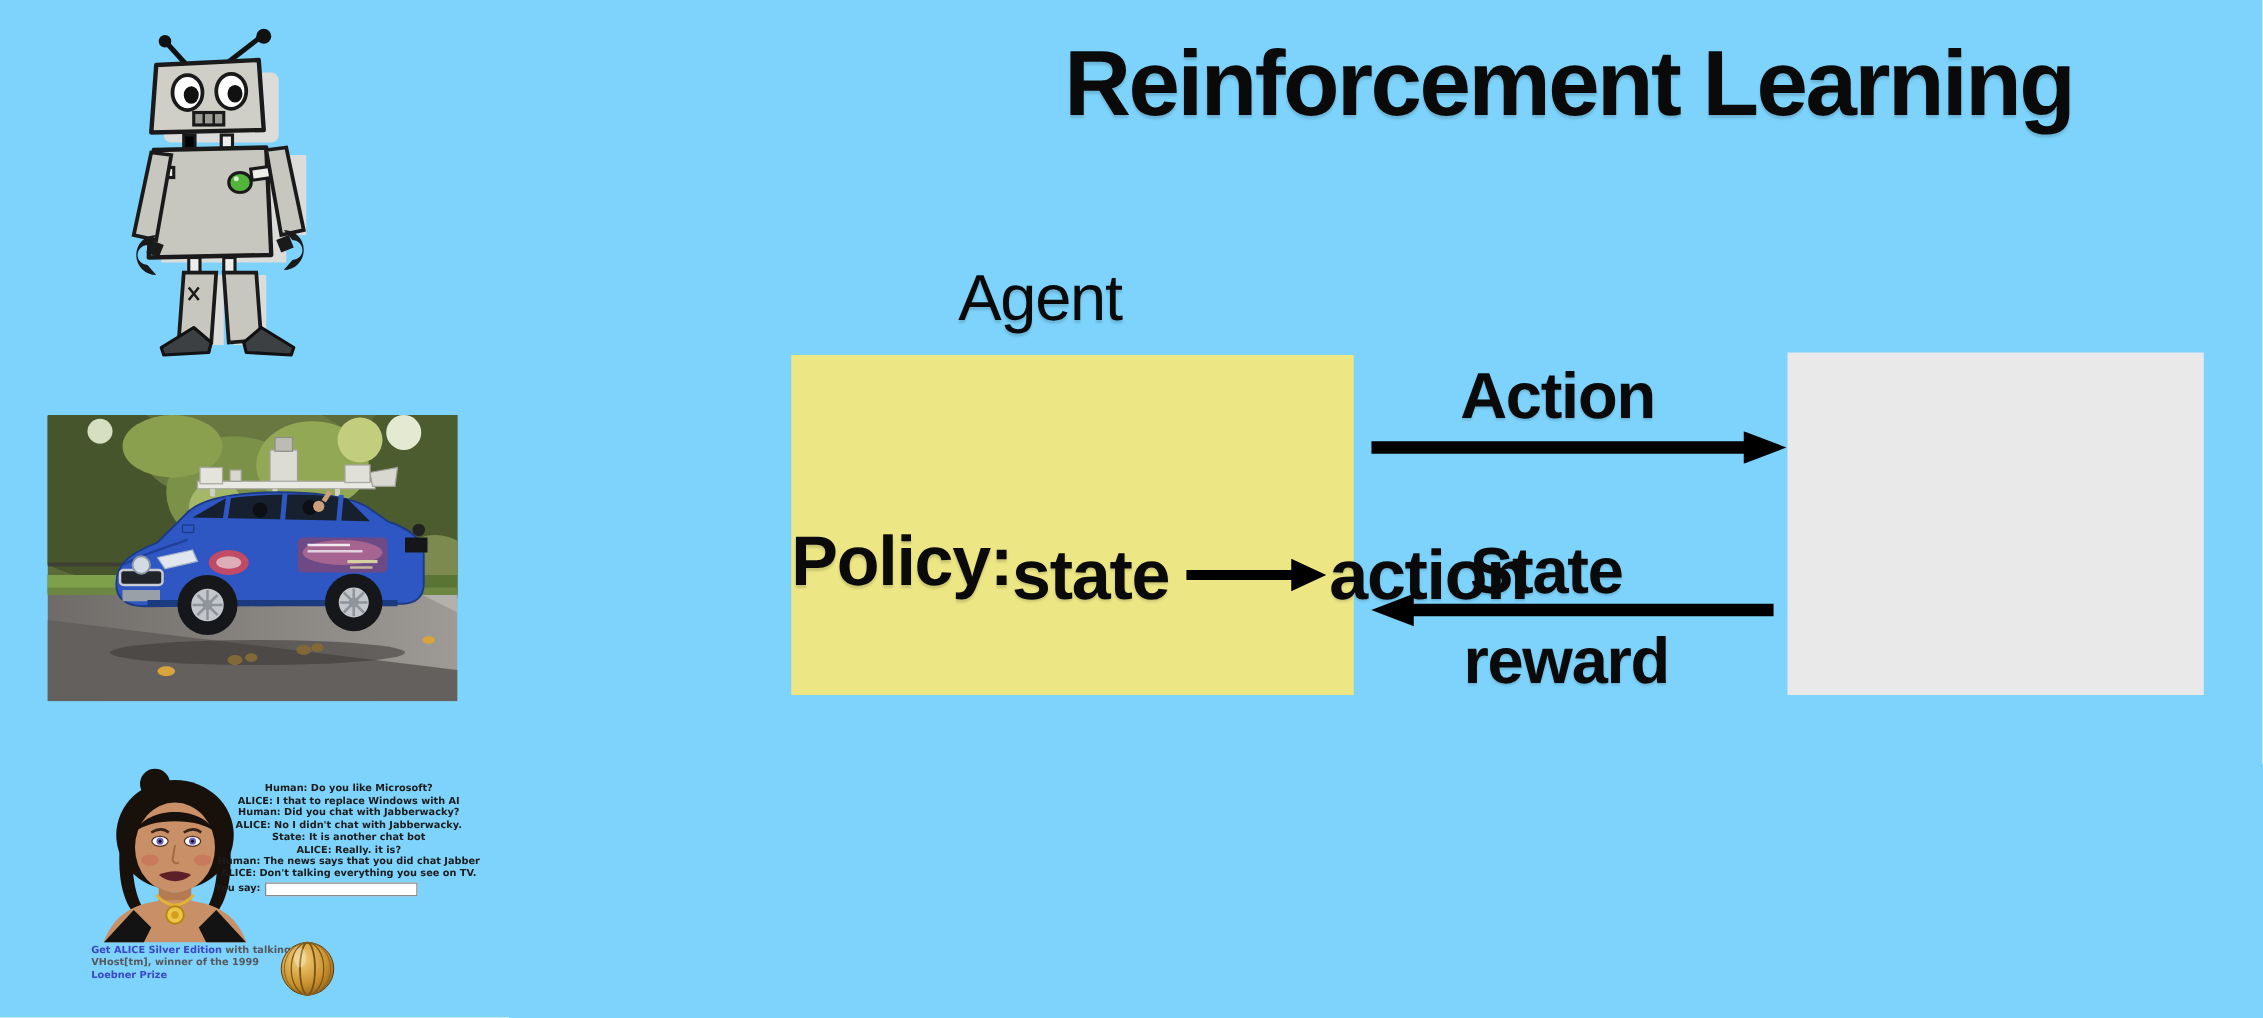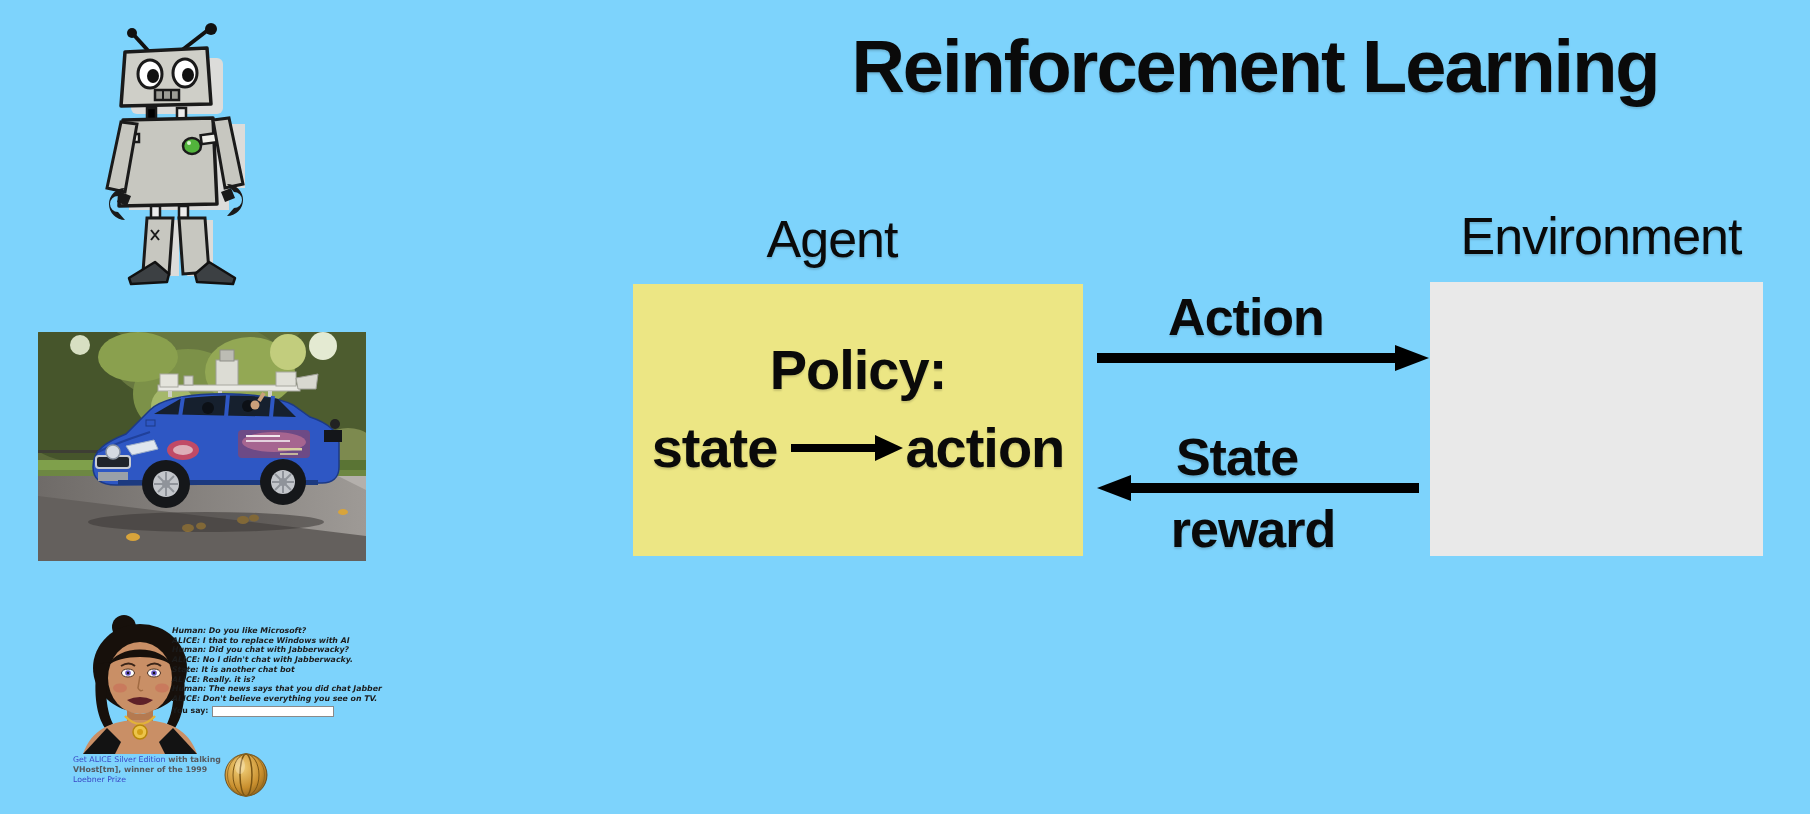--- a/index.html
+++ b/index.html
@@ -19,21 +19,21 @@
     font-size:52px;font-weight:normal;letter-spacing:-1px;line-height:1.0;text-align:center;
     text-shadow:0 2px 2px rgba(0,0,0,.15);
   }
   .agent-label{left:682px;top:213px;width:300px;}
   .env-label{left:1431px;top:210px;width:340px;}
 
   
   .agent-box{
     left:633px;top:284px;width:450px;height:272px;
     background:var(--color-agent-box,#ECE684);
-    display:flex;flex-direction:column;align-items:center;justify-content:flex-start;
+    display:flex;flex-direction:row;align-items:center;justify-content:flex-start;
     padding-top:58px;box-sizing:border-box;
   }
   .env-box{
     left:1430px;top:282px;width:333px;height:274px;
     background:var(--color-environment-box,#E9E9E9);
   }
   .policy-line1{font-size:56px;font-weight:bold;letter-spacing:-1px;line-height:1.0;text-shadow:0 2px 2px rgba(0,0,0,.15);}
   .policy-line2{display:flex;align-items:center;margin-top:22px;font-size:56px;font-weight:bold;letter-spacing:-1px;line-height:1.0;text-shadow:0 2px 2px rgba(0,0,0,.15);}
   .policy-arrow{margin-left:14px;margin-right:2px;display:block;}
 
@@ -47,40 +47,39 @@
 
   
   .robot-pic{left:95px;top:22px;}
   .car-pic{left:38px;top:332px;}
 
   .alice-pic{left:60px;top:600px;width:326px;height:210px;overflow:hidden;}
   .alice-avatar{position:absolute;left:17px;top:14px;}
   .alice-chat{position:absolute;left:112px;top:26px;width:214px;}
   .chat-line{
     font-family:"DejaVu Sans","Liberation Sans",sans-serif;
-    font-size:7.8px;font-weight:bold;font-style:italic;line-height:9.7px;
-    color:#1c1c1c;white-space:nowrap;
+    font-size:7.8px;font-weight:bold;line-height:9.7px;
+    color:#1c1c1c;white-space:nowrap;text-align:center;
   }
   .you-say-row{position:absolute;left:112px;top:106px;display:flex;}
   .you-say-label{font-family:"DejaVu Sans","Liberation Sans",sans-serif;font-size:7.8px;font-weight:bold;color:#1c1c1c;white-space:nowrap;}
   .you-say-input{margin-left:4px;width:122px;height:11px;background:#ffffff;border:1px solid #8a8a8a;box-sizing:border-box;}
   .alice-caption{position:absolute;left:13px;top:155px;font-family:"DejaVu Sans","Liberation Sans",sans-serif;font-size:7.8px;line-height:10px;color:var(--color-caption-gray,#55595E);}
-  .cap-link{color:var(--color-link-blue,#3947C5);font-weight:normal;}
+  .cap-link{color:var(--color-link-blue,#3947C5);font-weight:bold;}
   .cap-plain{font-weight:bold;}
   .gold-ball{position:absolute;left:163px;top:152px;}
 </style>
 </head>
 <body>
 
 <div class="canvas">
 
   <div class="abs slide-title">Reinforcement Learning</div>
 
   <div class="abs box-label agent-label">Agent</div>
-  <div class="abs box-label env-label">Environment</div>
 
   <div class="abs agent-box">
     <div class="policy-line1">Policy:</div>
     <div class="policy-line2">
       <span>state</span>
       <svg class="policy-arrow" width="112" height="26" viewBox="0 0 112 26">
         <rect x="0" y="9" width="86" height="8" fill="#000000"></rect>
         <polygon points="84,0 112,13 84,26" fill="#000000"></polygon>
       </svg>
       <span>action</span>
@@ -298,21 +297,21 @@
     </svg>
 
     <div class="alice-chat">
       <div class="chat-line">Human: Do you like Microsoft?</div>
       <div class="chat-line">ALICE: I that to replace Windows with AI</div>
       <div class="chat-line">Human: Did you chat with Jabberwacky?</div>
       <div class="chat-line">ALICE: No I didn't chat with Jabberwacky.</div>
       <div class="chat-line">State: It is another chat bot</div>
       <div class="chat-line">ALICE: Really. it is?</div>
       <div class="chat-line">Human: The news says that you did chat Jabber</div>
-      <div class="chat-line">ALICE: Don't believe everything you see on TV.</div>
+      <div class="chat-line">ALICE: Don't talking everything you see on TV.</div>
     </div>
 
     <div class="you-say-row">
       <span class="you-say-label">You say:</span>
       <div class="you-say-input"></div>
     </div>
 
     <div class="alice-caption">
       <div>
         <span class="cap-link">Get ALICE Silver Edition</span><span class="cap-plain"> with talking</span>

